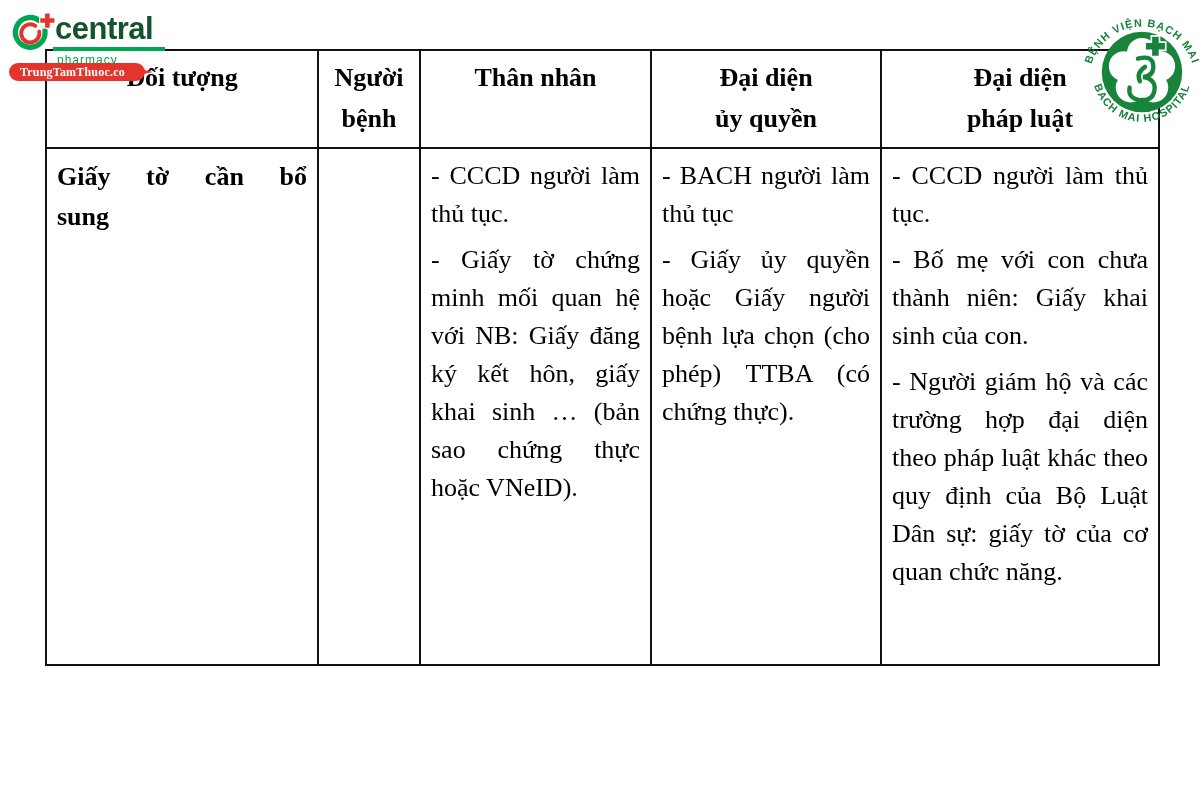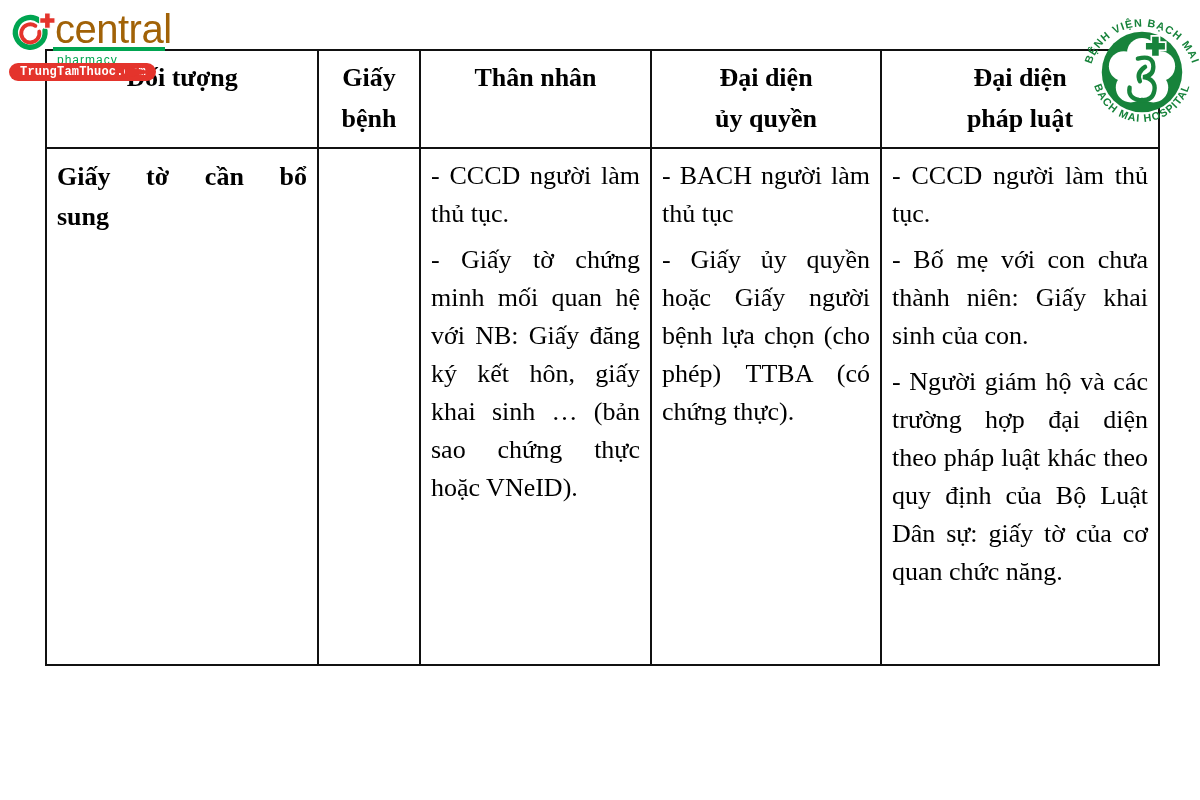--- a/index.html
+++ b/index.html
@@ -47,41 +47,41 @@
   td.body-cell p:last-child { margin-bottom: 0; }
   td.merged-cell { line-height: 38px; padding: 9px 10px 6px 12px; }
   td.merged-cell p { margin: 0; }
 
   
   .cp-logo { position: absolute; left: 0; top: 0; z-index: 6; width: 200px; height: 90px; }
   .cp-mark { position: absolute; left: 10px; top: 10px; }
   .cp-name {
     position: absolute; left: 55px; top: 12px;
     font-family: "Liberation Sans", sans-serif;
-    font-weight: normal; font-size: 40px; letter-spacing: -0.5px;
-    color: #a16207; line-height: 34px;
+    font-weight: bold; font-size: 31px; letter-spacing: -0.5px;
+    color: #14532d; line-height: 34px;
   }
   .cp-underline {
     position: absolute; left: 53px; top: 47px;
     width: 112px; height: 4px; background: #00a551;
   }
   .cp-sub {
     position: absolute; left: 57px; top: 53px;
     font-family: "Liberation Sans", sans-serif;
     font-size: 12px; letter-spacing: 1px;
     color: #00a551;
   }
   .cp-badge {
     position: absolute; left: 9px; top: 63px;
     height: 18px; padding: 0 10px 0 11px;
     background: #e4342c; border-radius: 9px;
     display: flex; align-items: center;
   }
   .cp-badge span.txt {
-    font-family: Liberation Mono, monospace;
+    font-family: Liberation Serif, serif;
     font-weight: bold; font-size: 12px; color: #ffffff;
     white-space: nowrap; letter-spacing: 0.2px;
   }
   .cp-badge-point {
     position: absolute; left: 125px; top: 66px;
     width: 0; height: 0;
     border-top: 6px solid transparent;
     border-bottom: 6px solid transparent;
     border-left: 28px solid #e4342c;
   }
@@ -105,21 +105,21 @@
       <col style="width:231px">
       <col style="width:230px">
       <col style="width:278px">
     </colgroup>
     <thead>
       <tr>
         <th>
           <div>Đối tượng</div>
         </th>
         <th>
-          <div>Giấy</div>
+          <div>Người</div>
           <div>bệnh</div>
         </th>
         <th>
           <div>Thân nhân</div>
         </th>
         <th>
           <div>Đại diện</div>
           <div>ủy quyền</div>
         </th>
         <th>

